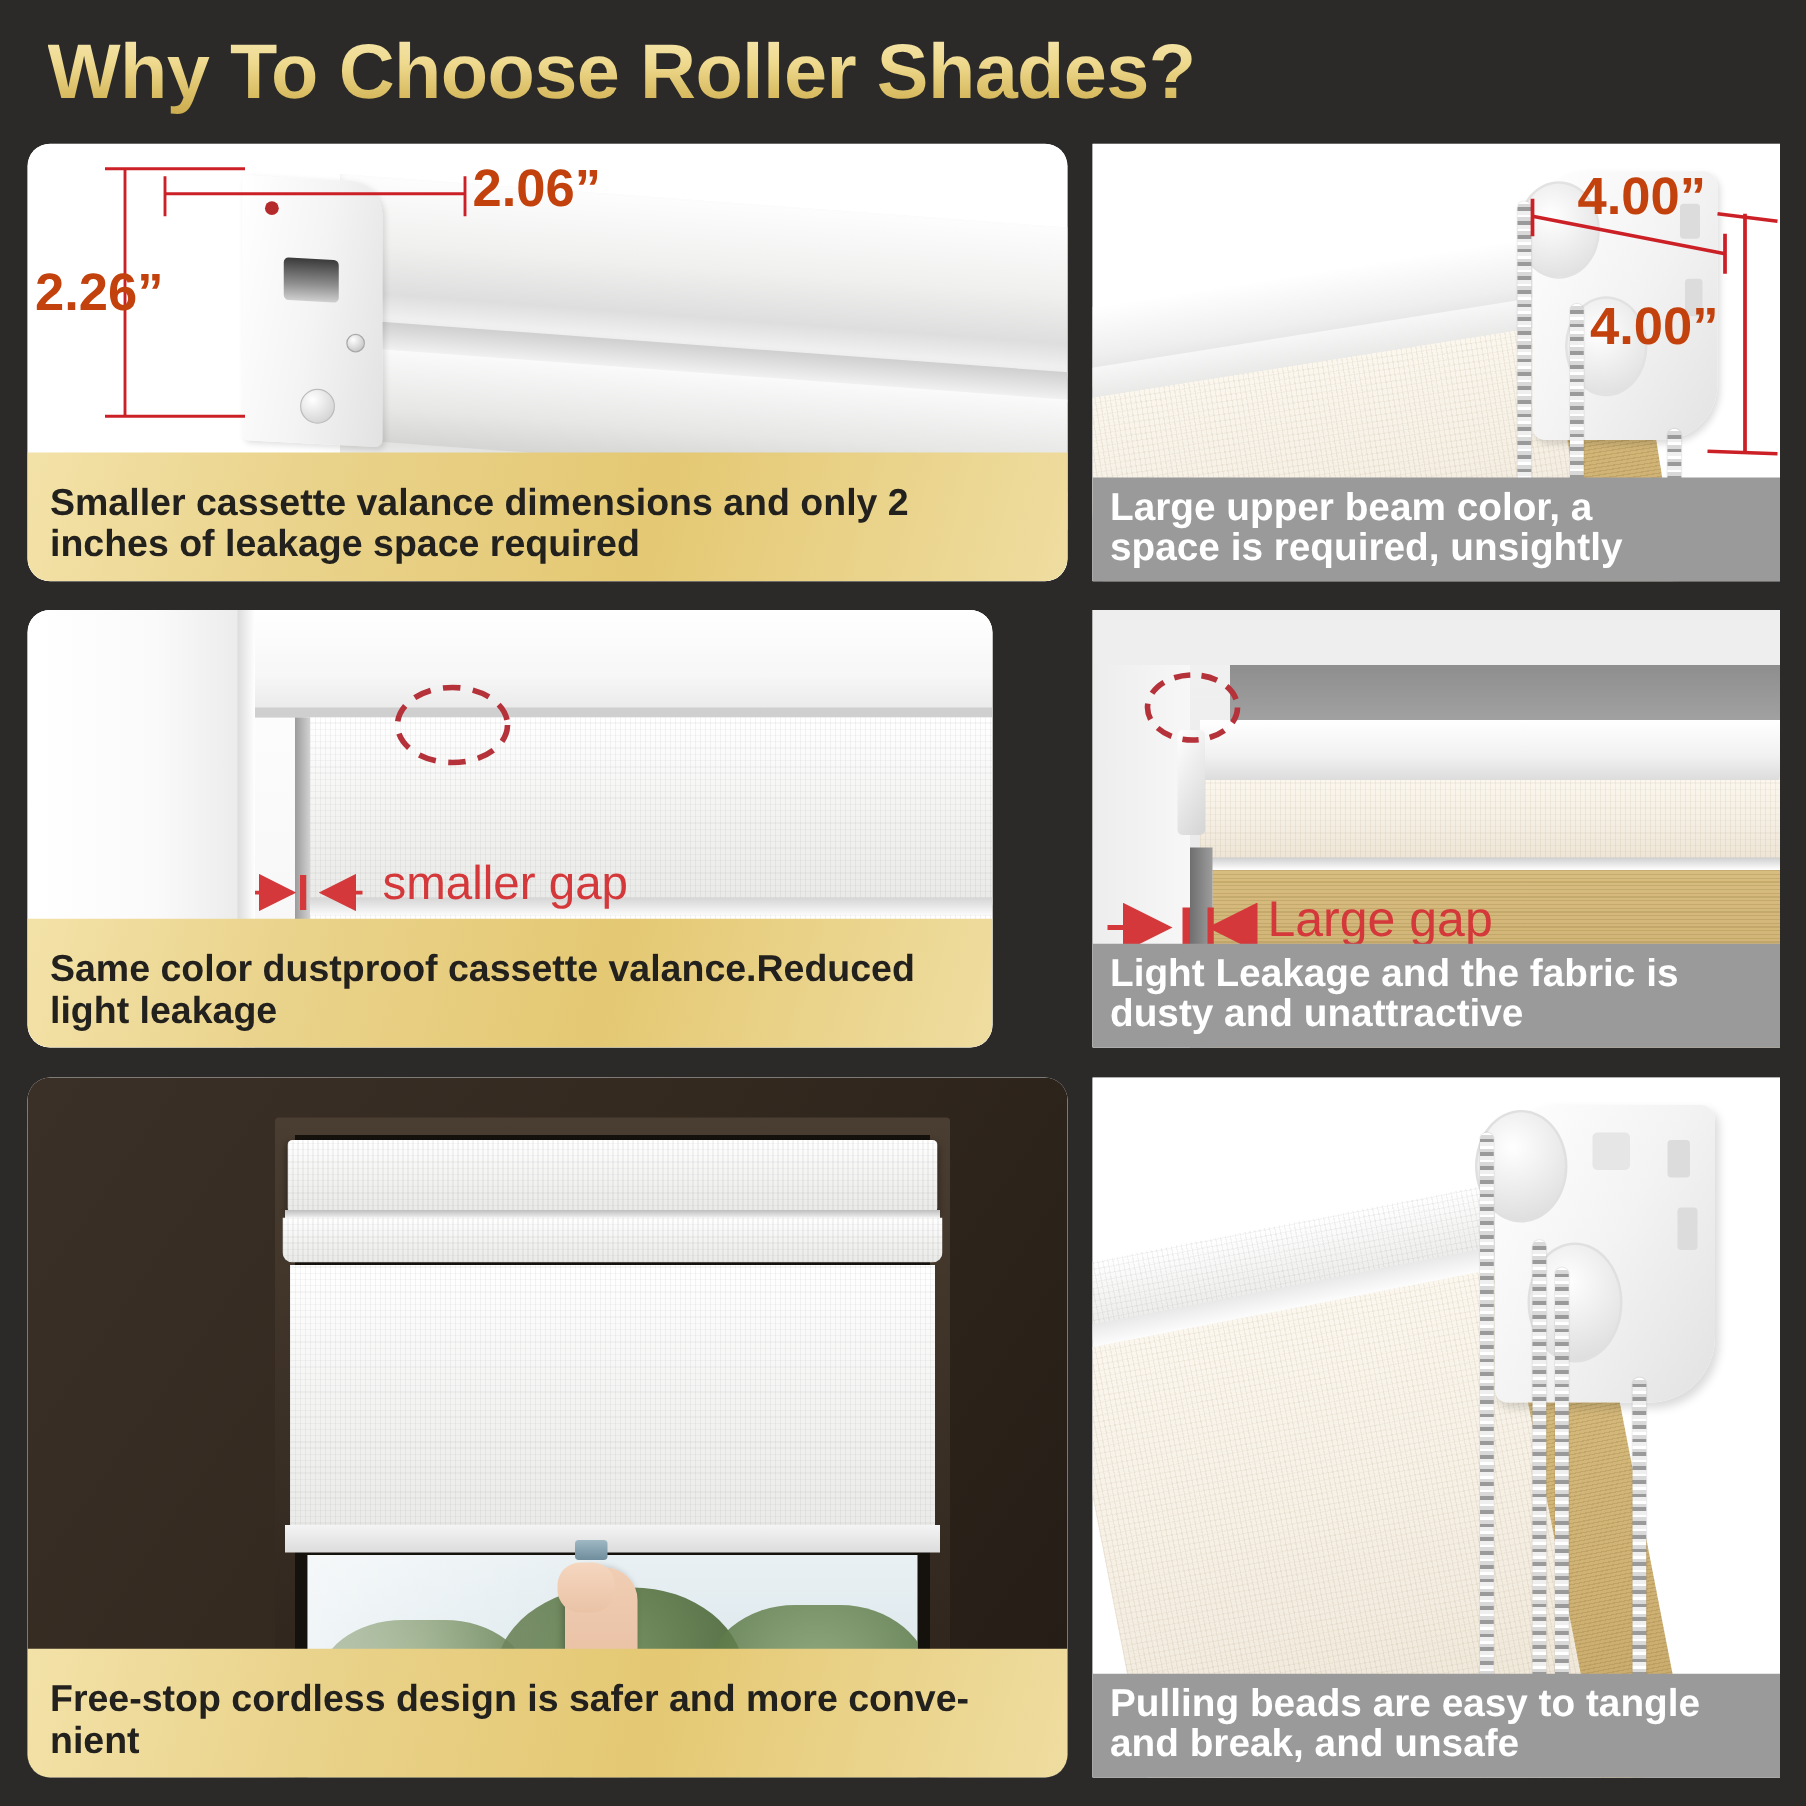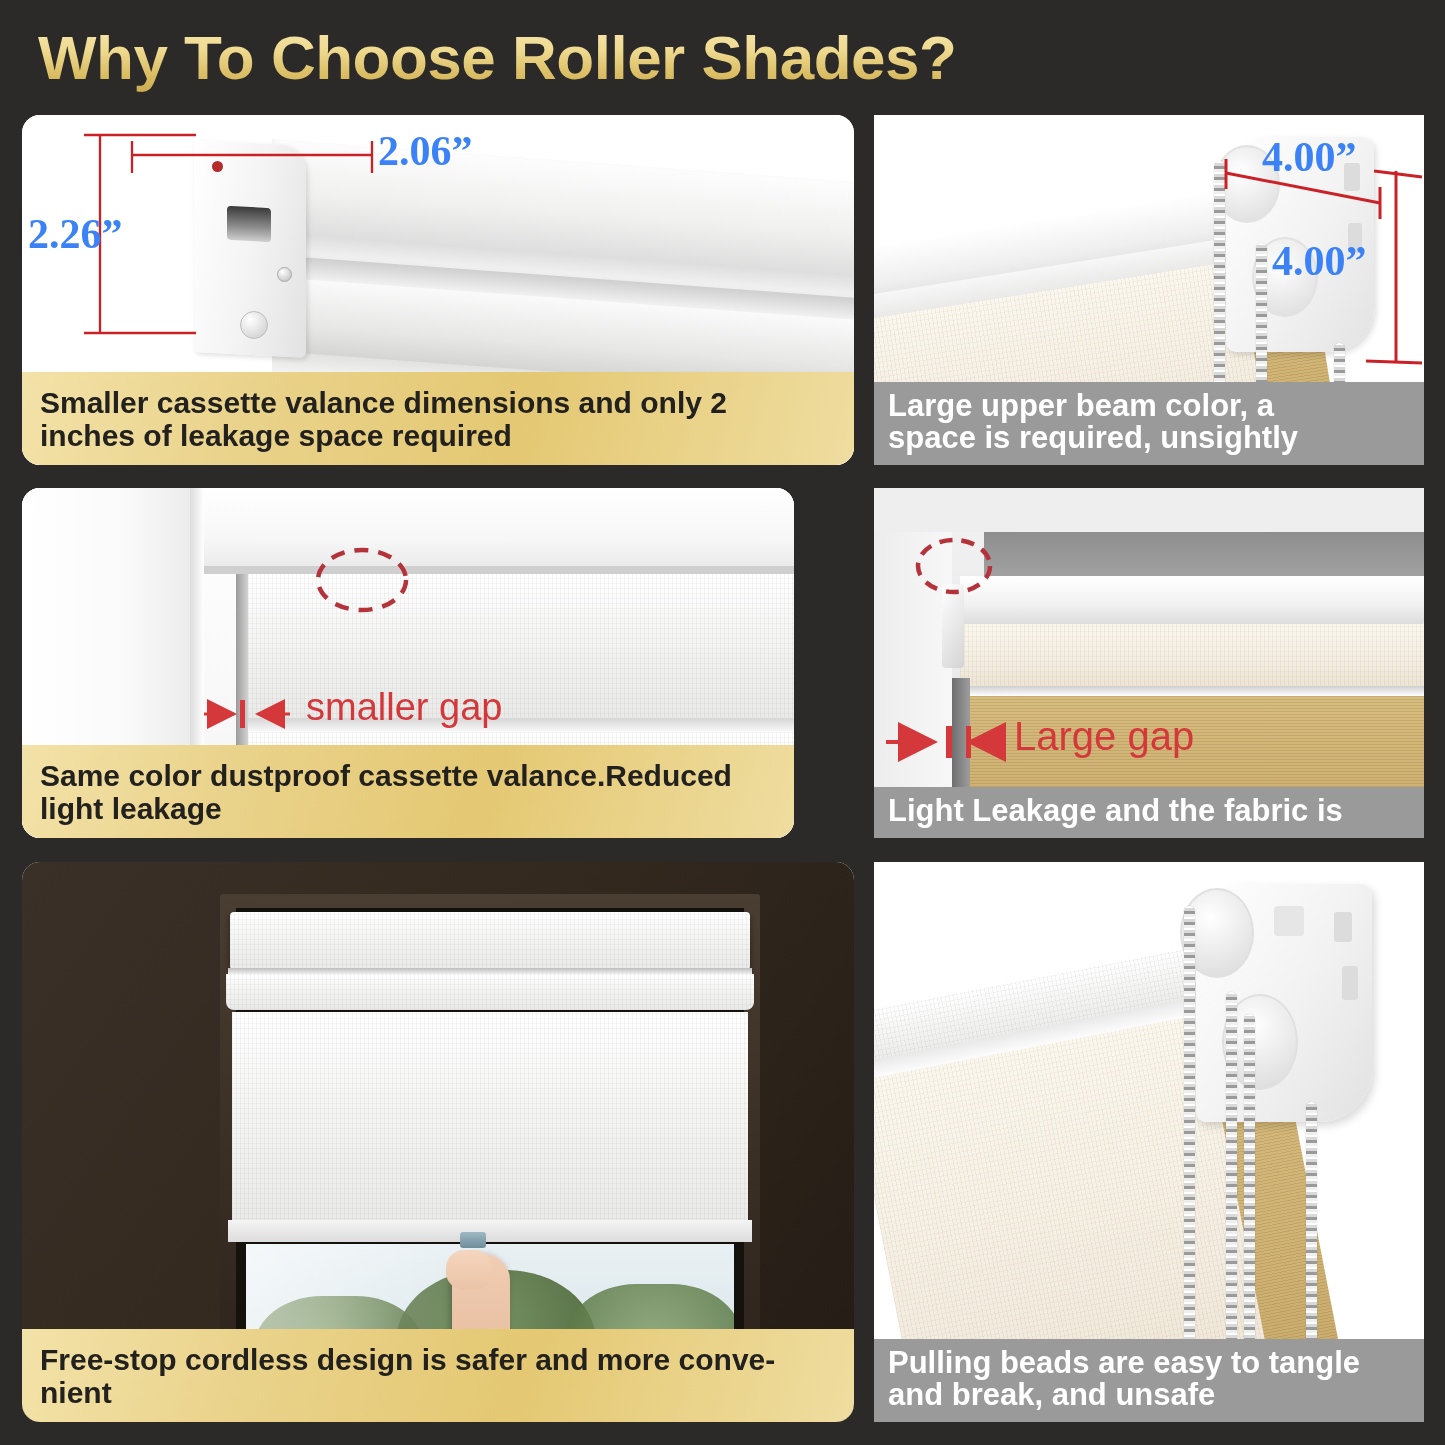--- a/index.html
+++ b/index.html
@@ -26,21 +26,21 @@
   
   .panel{position:absolute;overflow:hidden;background:#ffffff;}
   .panel.left{border-radius:18px;}
   .panel.right{border-radius:0;}
   .photo{position:absolute;left:0;top:0;right:0;bottom:0;overflow:hidden;}
 
   
   .cap{
     position:absolute;left:0;right:0;bottom:0;
     box-sizing:border-box;
-    padding:14px 14px 12px 18px;
+    padding:24px 14px 12px 18px;
   }
   .cap.gold{
     background:linear-gradient(105deg,#f3e2a8 0%,#e9d28a 28%,#e4c873 60%,#efdda0 100%);
     color:#22211e;font-weight:bold;font-size:30px;line-height:1.12;
     border-bottom-left-radius:18px;border-bottom-right-radius:18px;
   }
   .cap.grey{
     background:#9a9a9a;
     color:#ffffff;font-weight:bold;font-size:31px;line-height:1.05;
     padding:8px 10px 10px 14px;
@@ -60,21 +60,21 @@
       repeating-linear-gradient(0deg,rgba(150,130,95,.06) 0 1px,rgba(255,255,255,0) 1px 5px),
       linear-gradient(180deg,#fbf7ee 0%,#f3ece0 60%,#ece3d2 100%);
   }
   .fabric-tan{
     background:
       repeating-linear-gradient(0deg,rgba(120,95,40,.18) 0 1px,rgba(255,255,255,0) 1px 3px),
       linear-gradient(180deg,#d8bd80 0%,#cfb274 60%,#c6a868 100%);
   }
 
   
-  .dimtext{position:absolute;color:#3b82f6;font-weight:bold;font-family:Liberation Serif, serif;white-space:nowrap;}
+  .dimtext{position:absolute;color:#c2410c;font-weight:bold;font-family:Liberation Sans, sans-serif;white-space:nowrap;}
   .anntext{position:absolute;color:#d4383a;font-family:"Liberation Sans",sans-serif;white-space:nowrap;}
   svg.ann{position:absolute;left:0;top:0;overflow:visible;pointer-events:none;}
 
   
   .chain{
     position:absolute;width:11px;
     background:
       repeating-linear-gradient(180deg,
         #ffffff 0 2px,#d9d9d9 2px 5px,#9a9a9a 5px 8px,#efefef 8px 11px);
     border-radius:6px;
@@ -282,20 +282,21 @@
           <marker id="arrL3" markerWidth="10" markerHeight="10" refX="9" refY="5" orient="auto">
             <path d="M0,0 L10,5 L0,10 z" fill="#d4383a"></path>
           </marker>
         </defs>
       </svg>
       <div class="anntext" style="left:140px;top:226px;font-size:40px;">Large gap</div>
     </div>
 
     <div class="cap grey">
       <span class="ln">Light Leakage and the fabric is</span>
+      <span class="ln">dusty and unattractive</span>
     </div>
   </div>
 
   <div class="panel right" style="left:874px;top:862px;width:550px;height:560px;">
     <div class="photo" style="background:#ffffff;">
 
       <div class="fabric-white" style="position:absolute;left:-30px;top:68px;width:440px;height:62px;
                   transform:rotate(-11deg);transform-origin:right center;border-radius:12px;"></div>
       <div style="position:absolute;left:-30px;top:120px;width:430px;height:20px;
                   transform:rotate(-11deg);transform-origin:right center;

